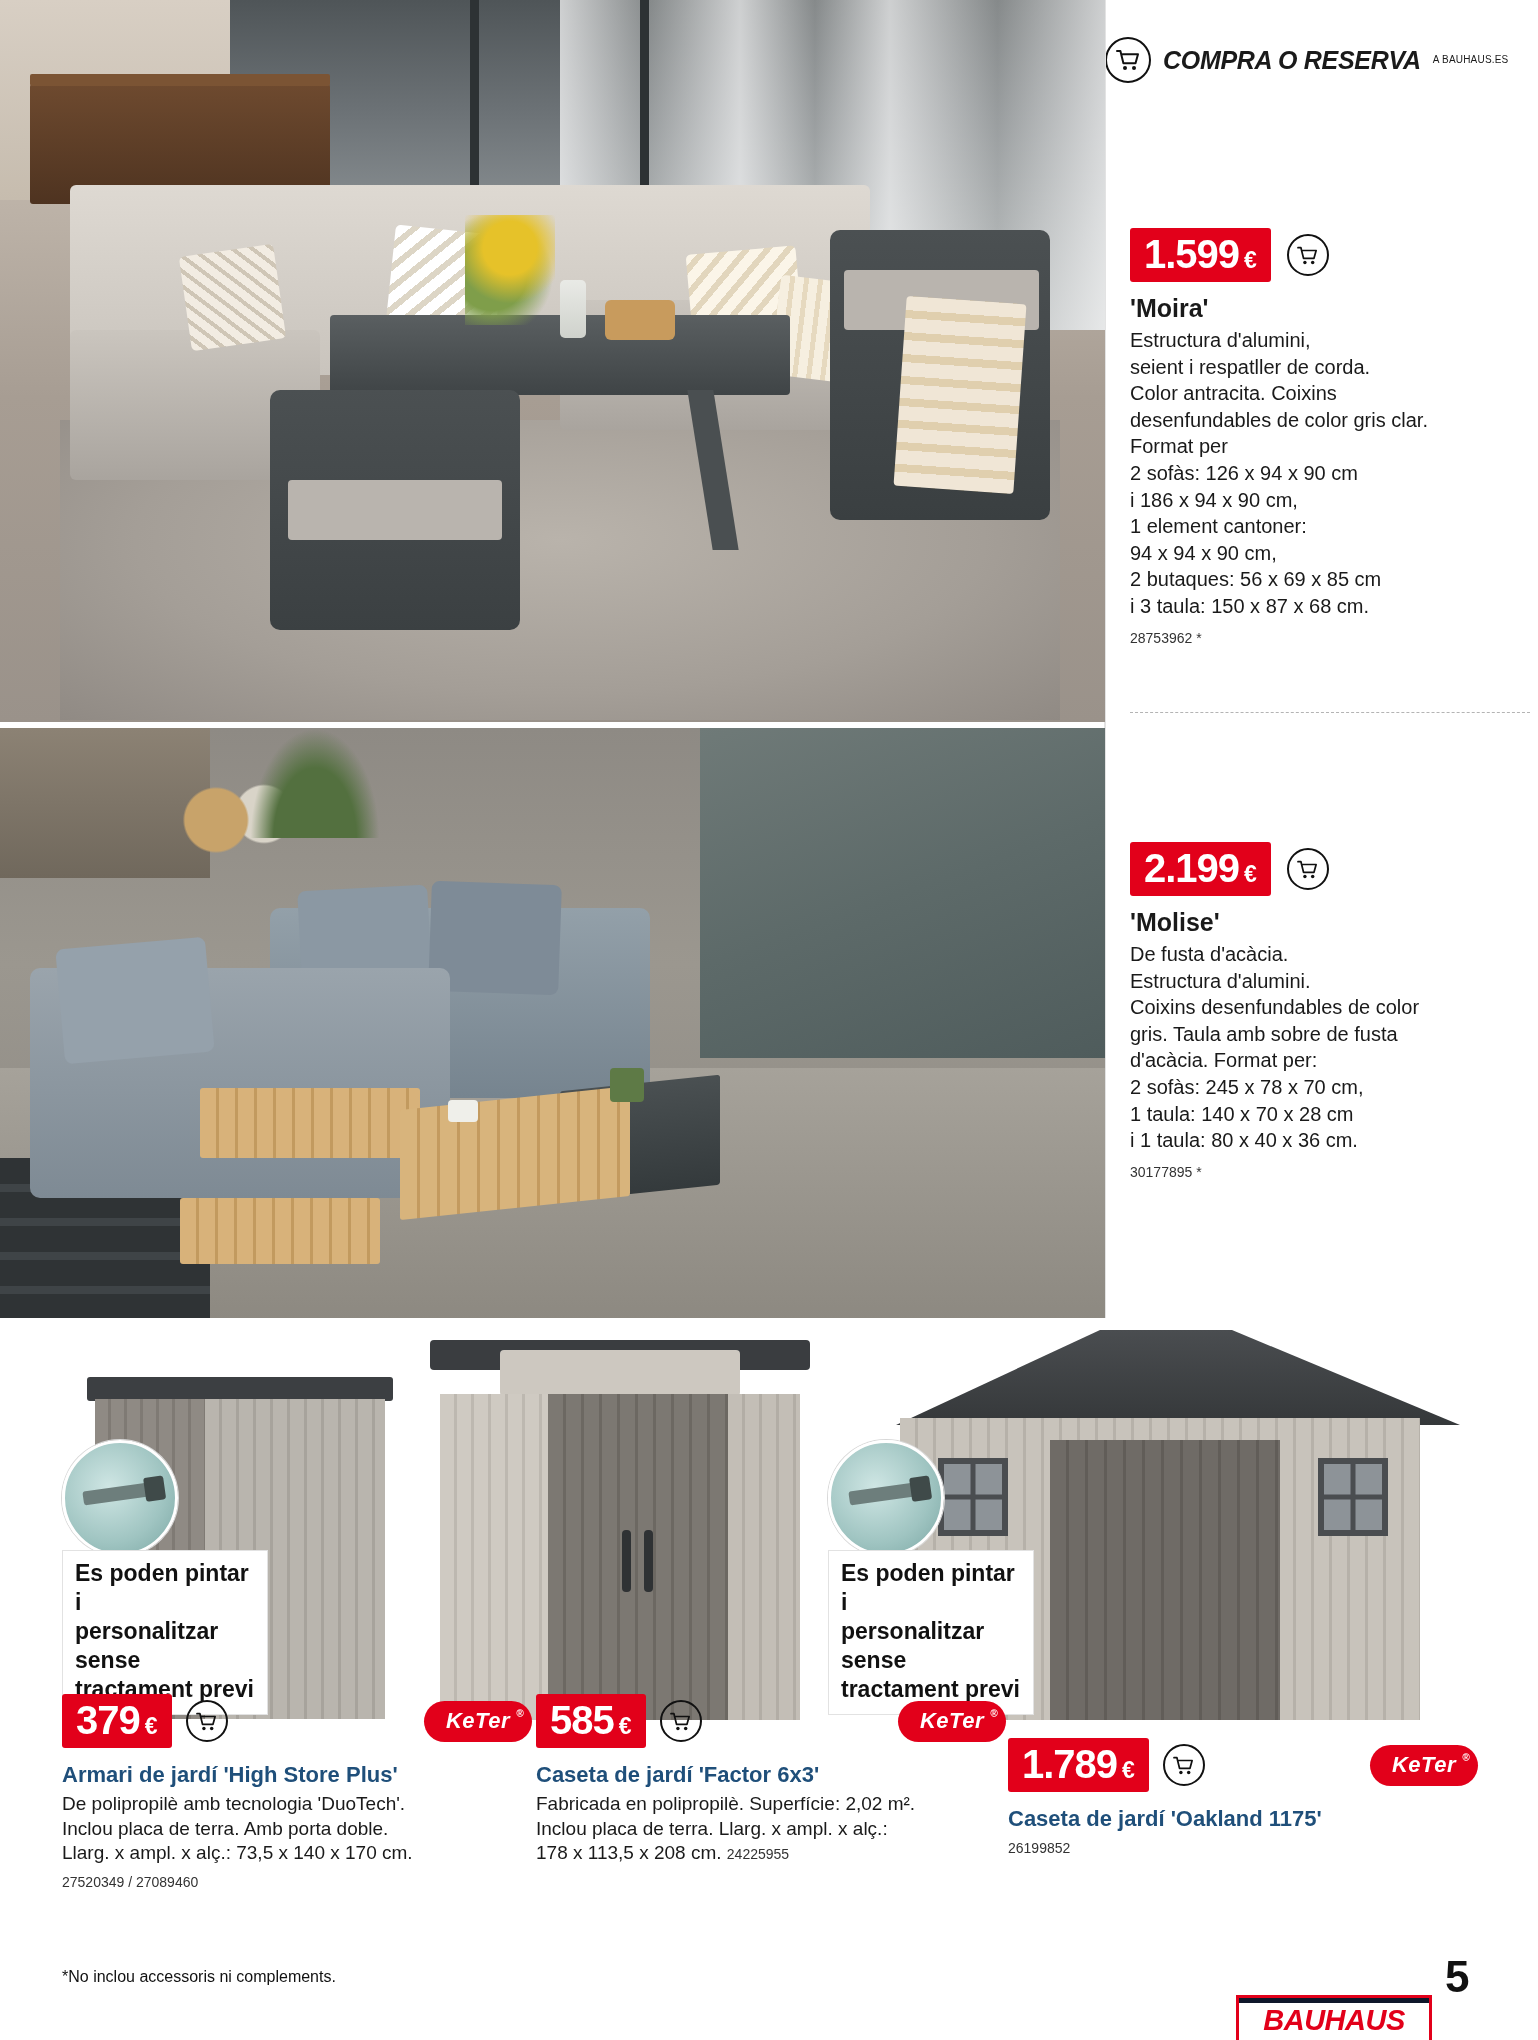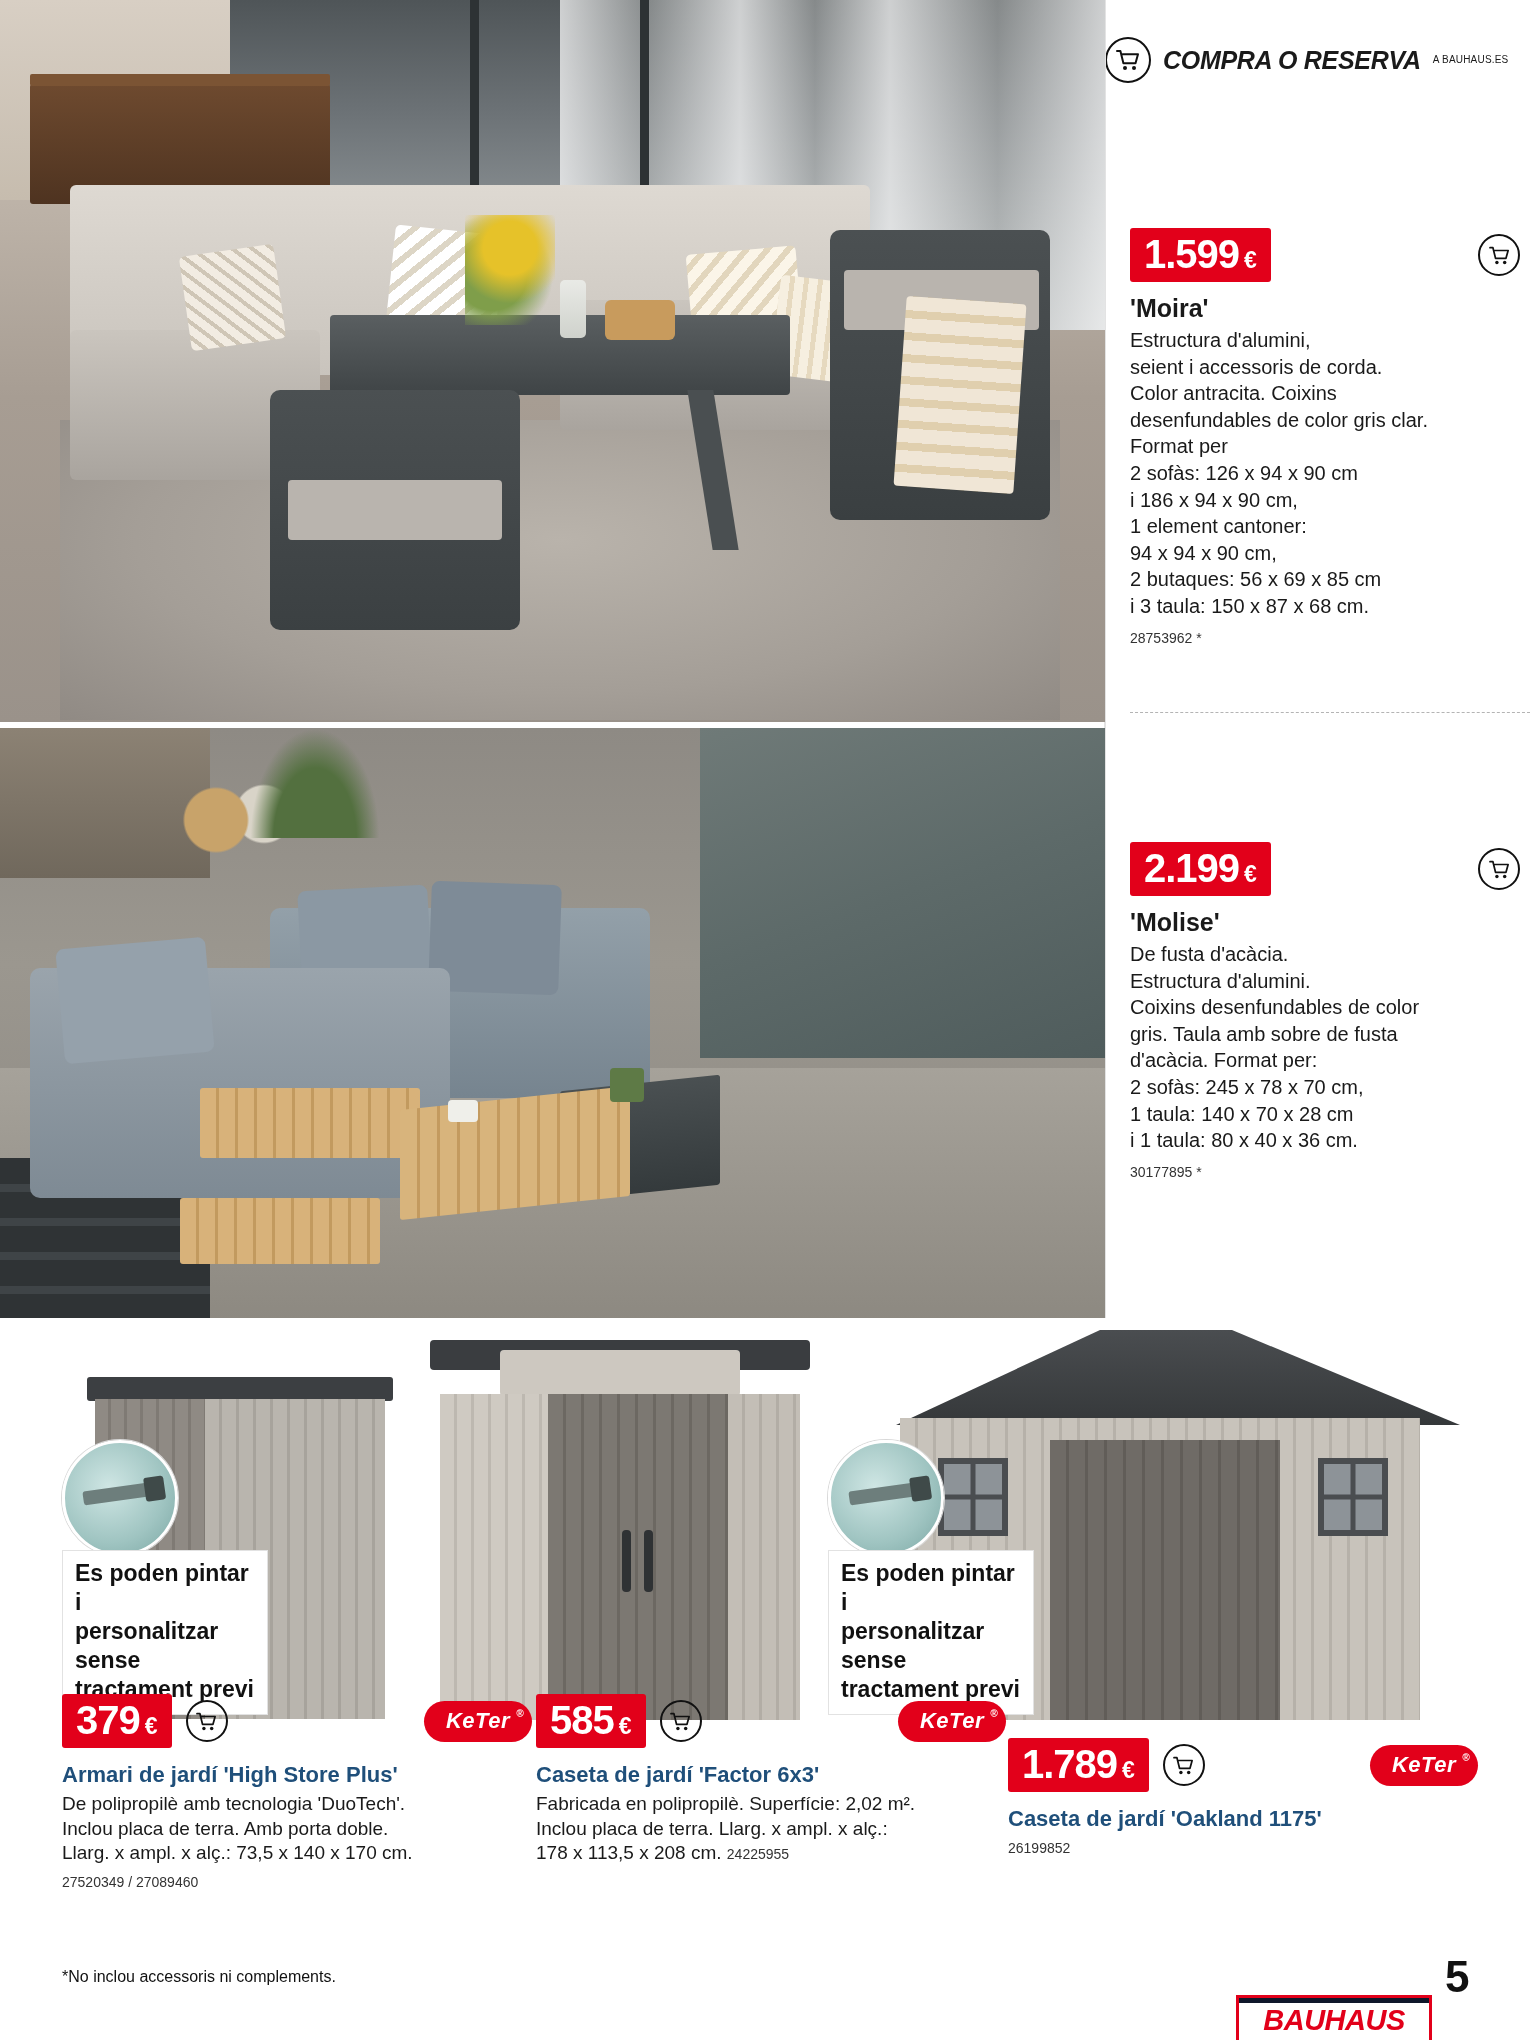--- a/index.html
+++ b/index.html
@@ -224,21 +224,21 @@
     background:#e2001a;
     color:#fff;
     font-weight:bold;
     padding:6px 14px 8px 14px;
     border-radius:3px;
   }
   .price-tag .num { font-size:40px; line-height:1; letter-spacing:-1px; }
   .price-tag .cur { font-size:23px; margin-left:5px; }
 
   .block { position:absolute; }
-  .block .row { display:flex; align-items:center; gap:16px;justify-content:space-between; }
+  .block .row { display:flex; align-items:center; gap:16px; }
   .prod-title {
     font-size:25px;
     font-weight:bold;
     margin:12px 0 4px 0;
   }
   .prod-desc {
     font-size:20px;
     line-height:1.33;
   }
   .ref {
@@ -420,21 +420,21 @@
         <svg width="21" height="19" viewBox="0 0 24 22" aria-hidden="true">
           <path d="M1 2h3.4l3 12.2h12.1l2.5-9H6.6" fill="none" stroke="#111" stroke-width="2" stroke-linecap="round" stroke-linejoin="round"></path>
           <circle cx="9" cy="19" r="2" fill="#111"></circle>
           <circle cx="18" cy="19" r="2" fill="#111"></circle>
         </svg>
       </div>
     </div>
     <div class="prod-title">'Moira'</div>
     <div class="prod-desc">
       <div>Estructura d'alumini,</div>
-      <div>seient i accessoris de corda.</div>
+      <div>seient i respatller de corda.</div>
       <div>Color antracita. Coixins</div>
       <div>desenfundables de color gris clar.</div>
       <div>Format per</div>
       <div>2 sofàs: 126 x 94 x 90 cm</div>
       <div>i 186 x 94 x 90 cm,</div>
       <div>1 element cantoner:</div>
       <div>94 x 94 x 90 cm,</div>
       <div>2 butaques: 56 x 69 x 85 cm</div>
       <div>i 3 taula: 150 x 87 x 68 cm.</div>
     </div>

